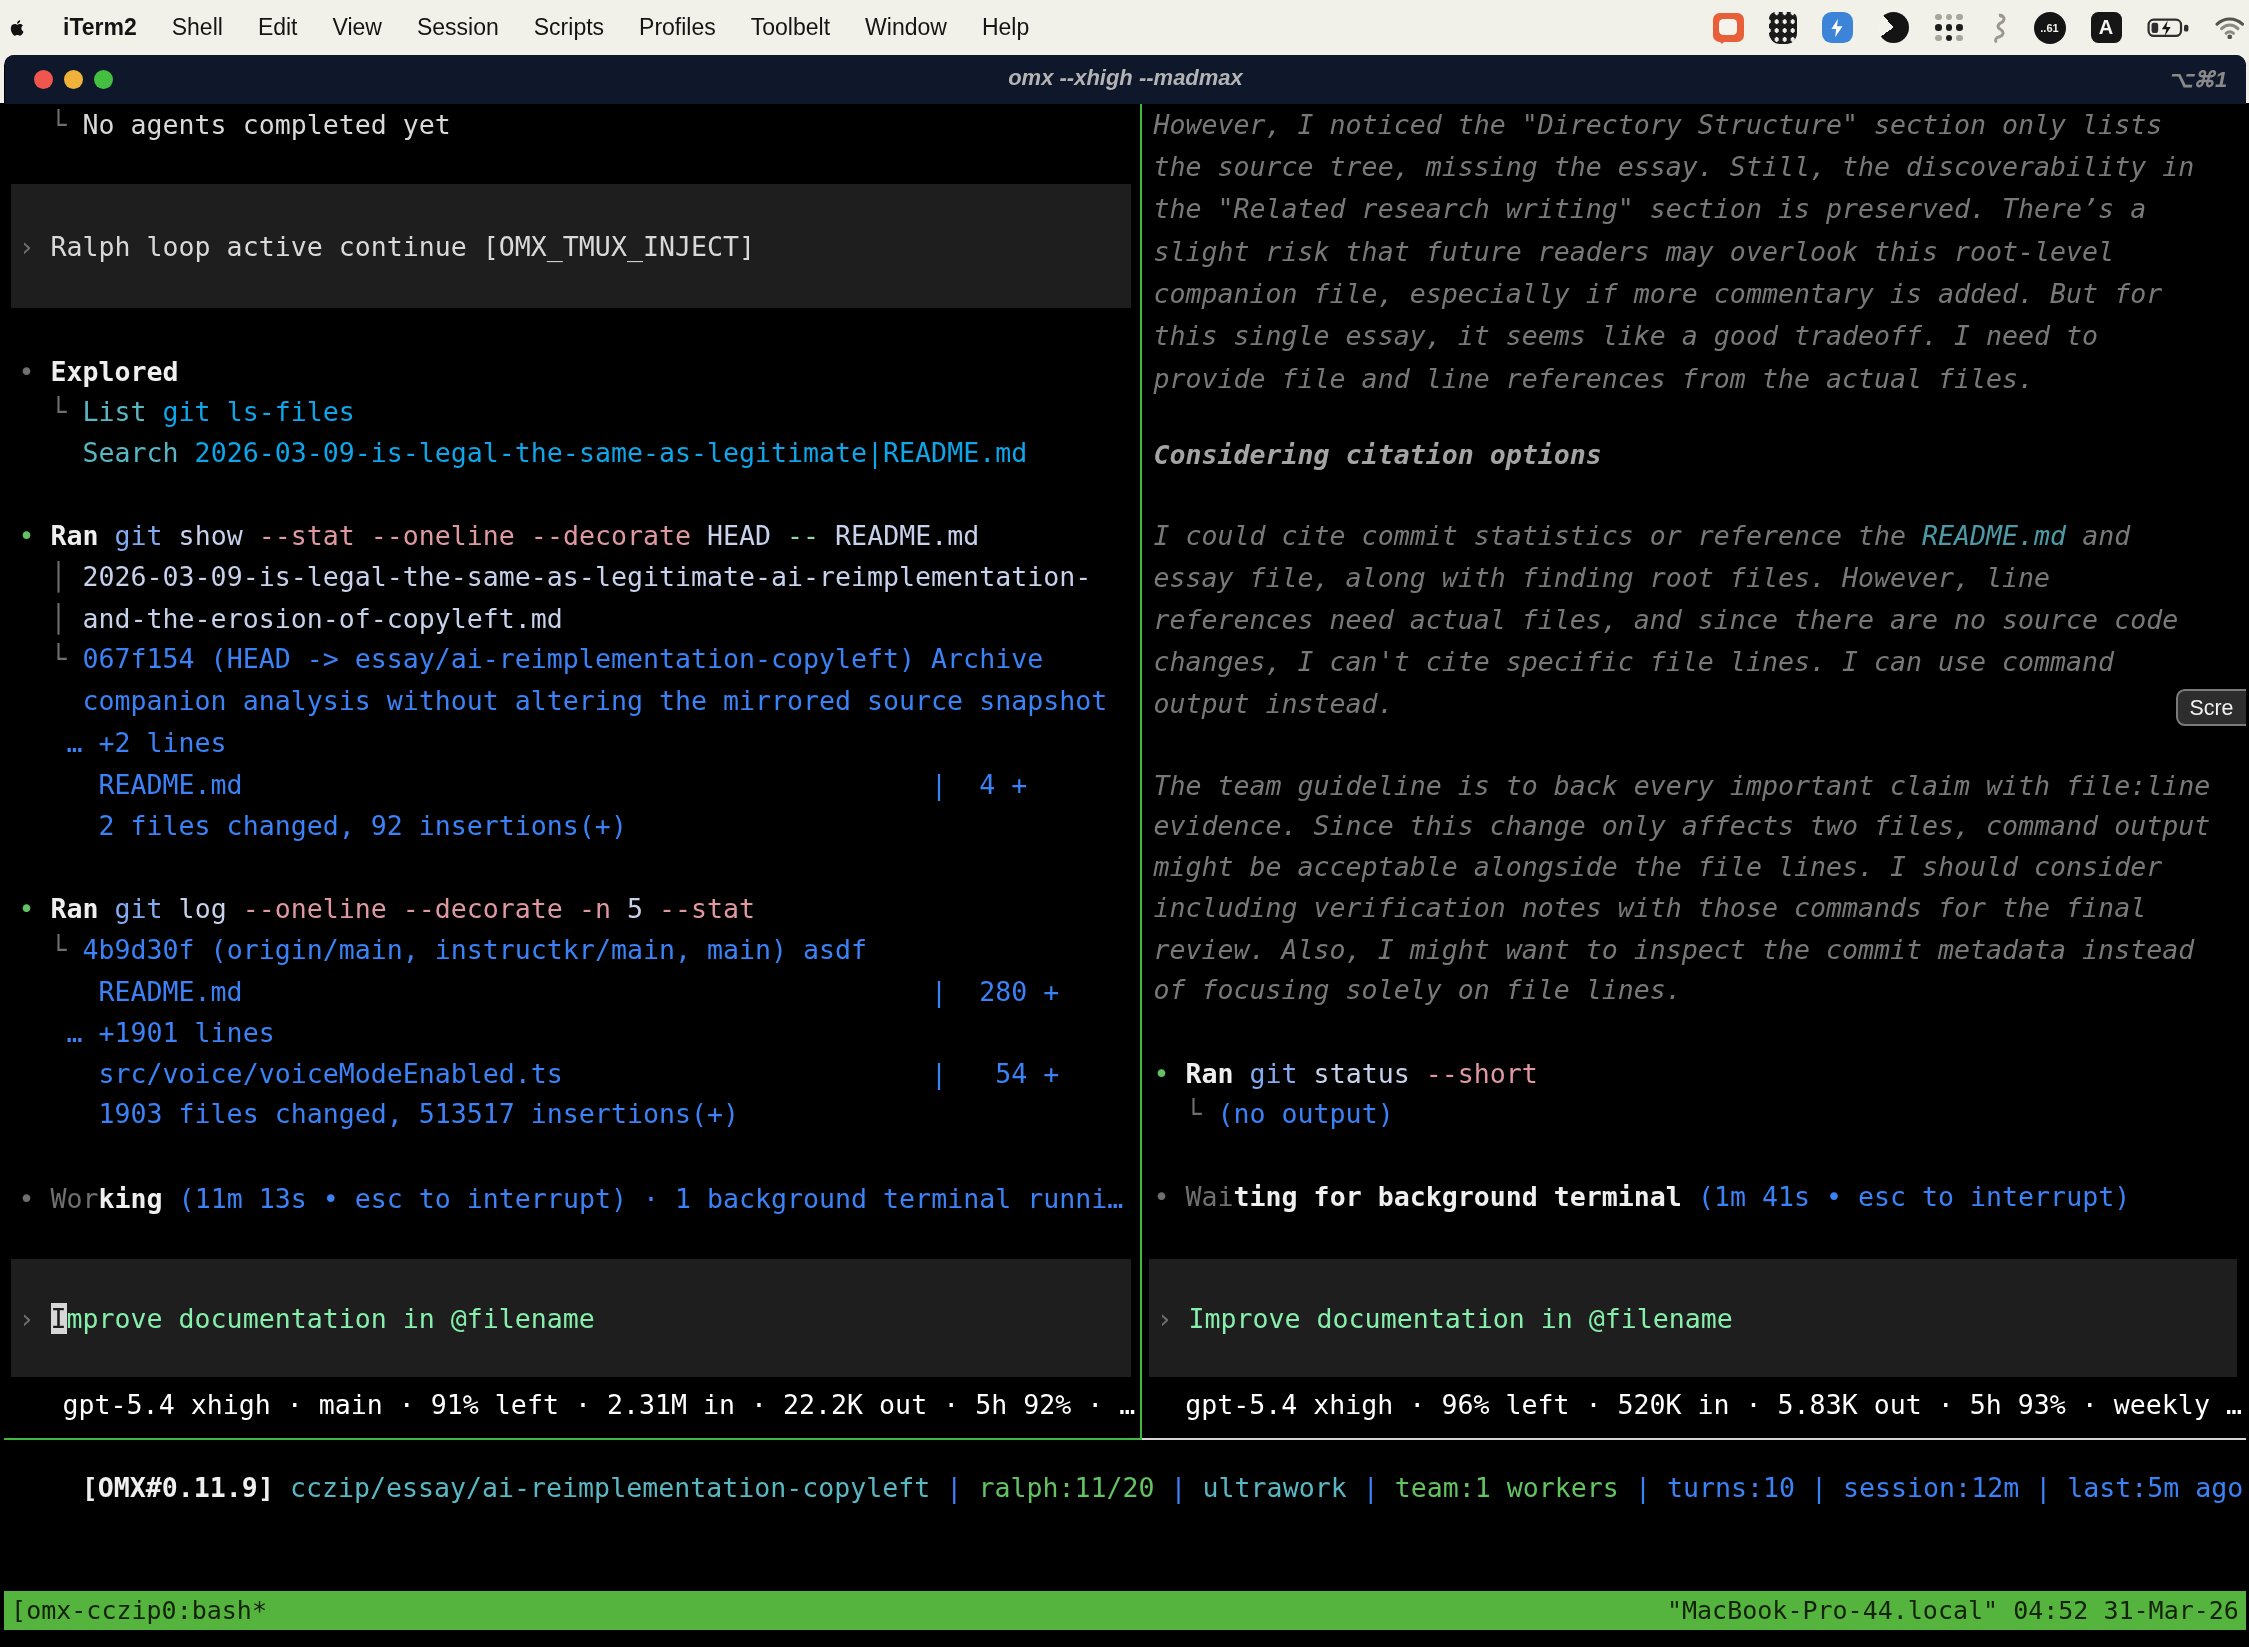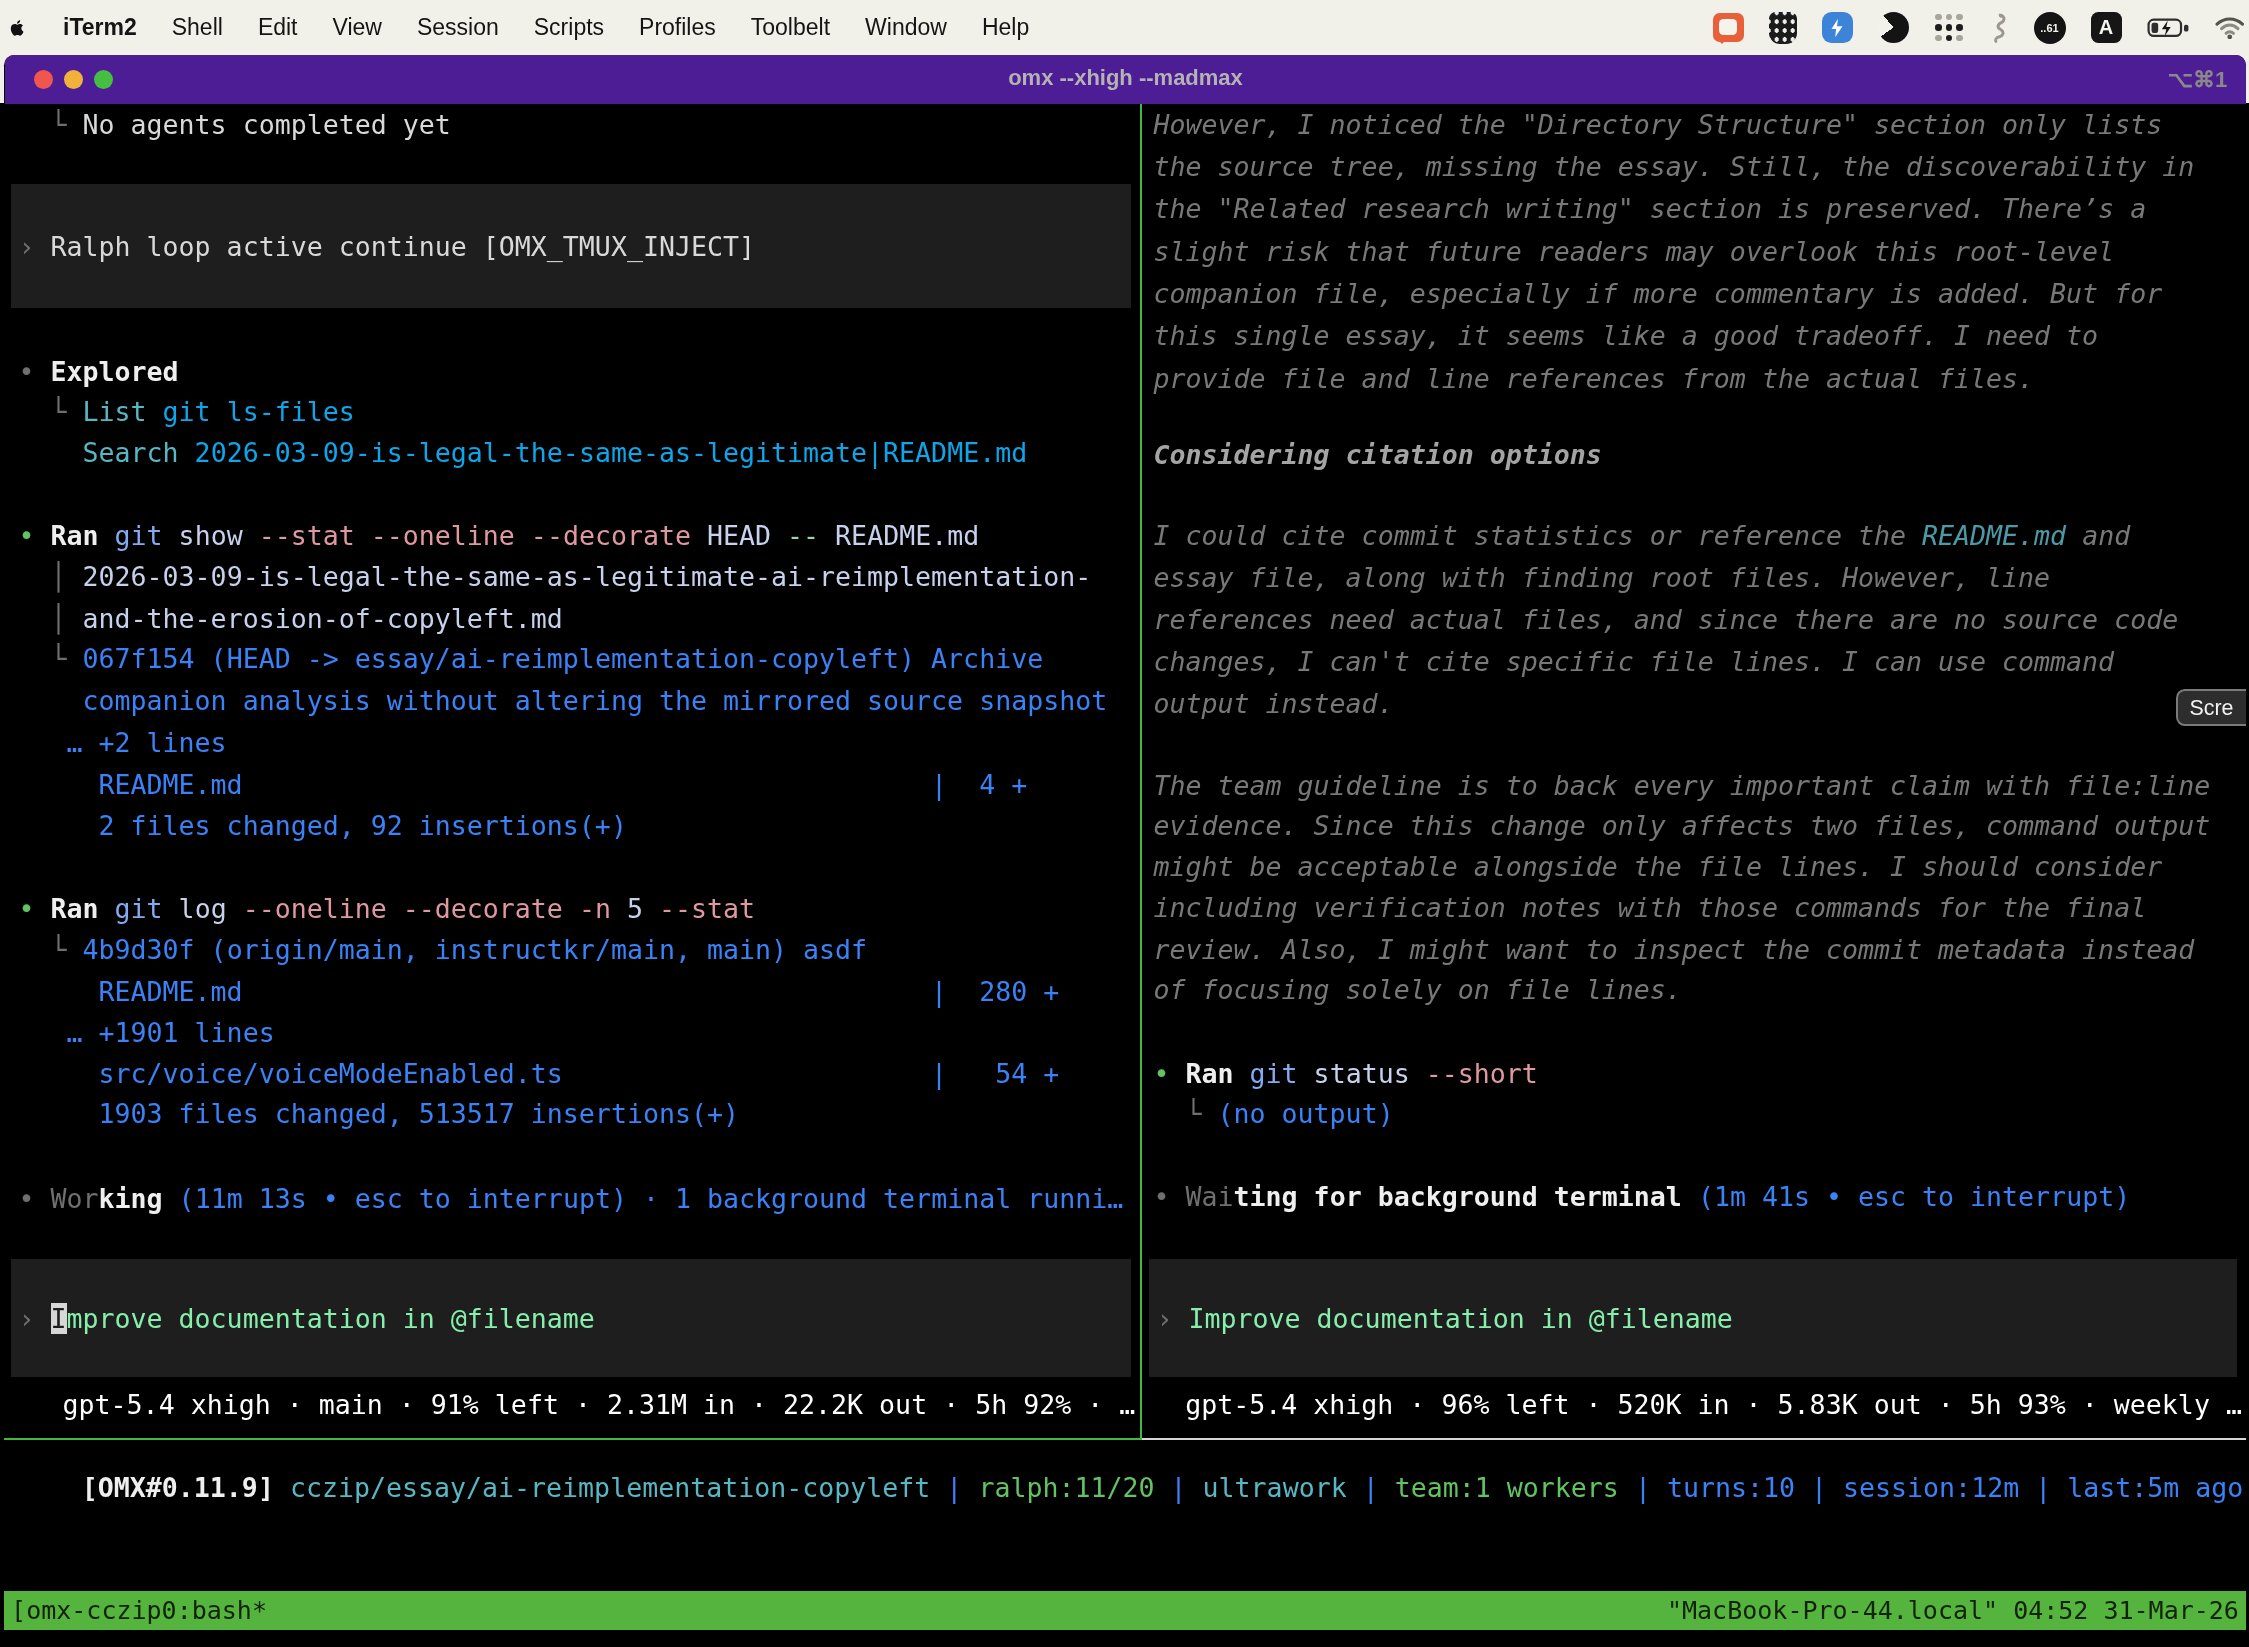--- a/index.html
+++ b/index.html
@@ -28,21 +28,21 @@
   .ic-dots{width:31px;height:31px;display:grid;grid-template-columns:repeat(3,1fr);align-items:center;justify-items:center;}
   .ic-dots i{width:6.6px;height:6.6px;border-radius:50%;background:#1d1d1d;}
   .ic-dots i:nth-child(1),.ic-dots i:nth-child(2),.ic-dots i:nth-child(3),
   .ic-dots i:nth-child(7),.ic-dots i:nth-child(9){background:#a8a59c;}
   .ic-gauge{width:32px;height:32px;border-radius:50%;background:#141414;color:#f2f2ef;
             font-size:11px;font-weight:700;letter-spacing:0;}
   .ic-a{width:31px;height:31px;border-radius:7.4px;background:#161616;color:#f4f4f1;font-size:20px;font-weight:700;}
   
   .window{position:absolute;top:55px;left:3.7px;right:3.7px;bottom:0;background:#000;
           border-radius:10.3px 10.3px 0 0;overflow:hidden;}
-  .titlebar{position:absolute;top:0;left:1px;right:0;height:49px;background:#4c1d95;}
+  .titlebar{position:absolute;top:0;left:1px;right:0;height:49px;background:#0f172a;font-style:italic;}
   .tl{position:absolute;top:14.8px;width:19px;height:19px;border-radius:50%;}
   .tl.red{left:29.5px;background:#ee564e;}
   .tl.yellow{left:59px;background:#f0b23a;}
   .tl.green{left:89px;background:#44bf42;}
   .wtitle{position:absolute;left:0;right:0;top:10.3px;text-align:center;font-size:22px;font-weight:700;color:#b3b3b3;}
   .wshortcut{position:absolute;right:19px;top:11.8px;font-size:22px;font-weight:700;color:#898989;}
 
   
   .term{position:absolute;top:49px;left:0;right:0;bottom:0;background:#000;
         font-family:"DejaVu Sans Mono",monospace;font-size:26.6px;}

